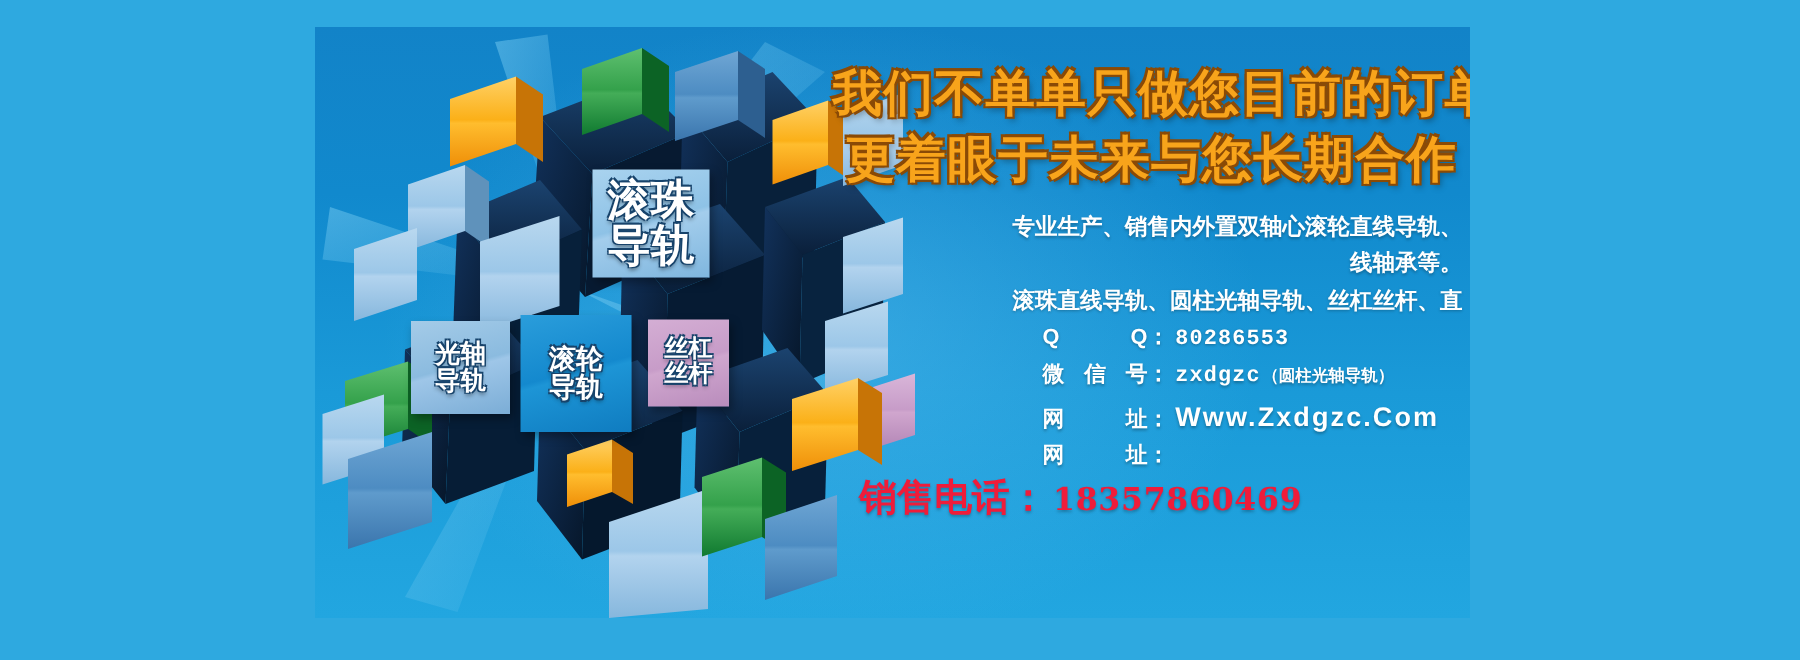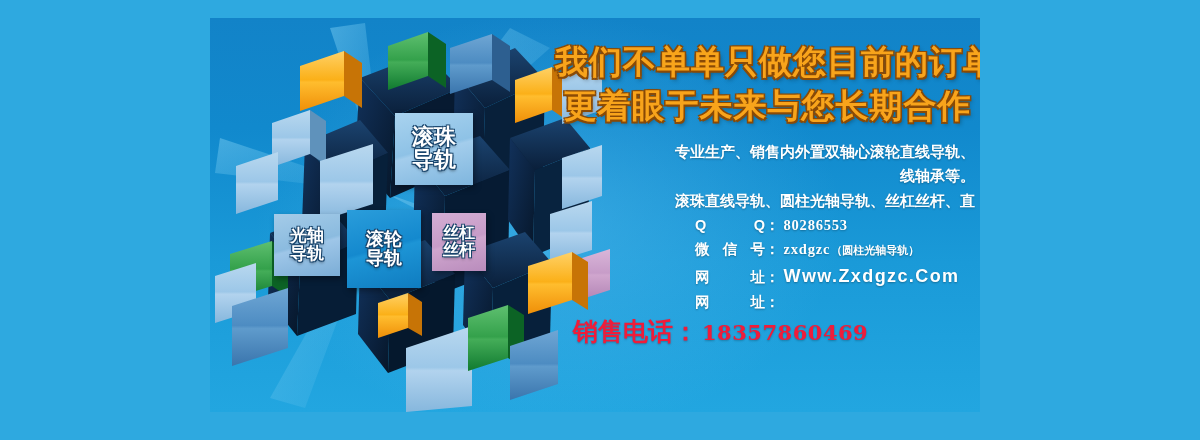--- a/index.html
+++ b/index.html
@@ -32,21 +32,21 @@
     position:absolute;display:flex;flex-direction:column;
     align-items:center;justify-content:center;
     font-weight:bold;color:#ffffff;line-height:1.04;
     text-shadow:
        1px  1px 0 #17436b, -1px  1px 0 #17436b,
        1px -1px 0 #17436b, -1px -1px 0 #17436b,
        0 2px 3px rgba(0,0,0,.45);
     box-shadow:2px 3px 6px rgba(0,0,0,.35);
   }
   .lb-gunzhu{
-    left:185px;top:95px;width:78px;height:72px;font-size:22px;
+    left:185px;top:95px;width:78px;height:72px;font-size:29px;
     background:linear-gradient(165deg,#a9d3ef 0%,#8ec2e6 48%,#a3cdec 52%,#7fb6de 100%);
   }
   .lb-guangzhou{
     left:64px;top:196px;width:66px;height:62px;font-size:17px;
     background:linear-gradient(165deg,#a4cbe8 0%,#8bbbdf 48%,#9ec6e8 52%,#7badd6 100%);
   }
   .lb-gunlun{
     left:137px;top:192px;width:74px;height:78px;font-size:18px;
     background:linear-gradient(165deg,#2a9ddb 0%,#1489ce 48%,#1d95d6 52%,#0f7cc0 100%);
   }
@@ -82,21 +82,21 @@
 
   .contact{
     position:absolute;left:140px;top:196px;width:290px;
     font-size:14.5px;line-height:1.64;color:#ffffff;font-weight:bold;
     text-shadow:0 1px 2px rgba(0,0,0,.3);
   }
   .c-row{display:flex;align-items:baseline;white-space:nowrap;}
   .c-key{width:70px;flex:none;display:flex;justify-content:space-between;}
   .c-key .kchar{display:inline-block;}
   .c-colon{flex:none;margin:0 4px 0 0;}
-  .c-val{font-family:Liberation Serif, serif;letter-spacing:.8px;}
+  .c-val{font-family:Liberation Mono, monospace;letter-spacing:.8px;}
   .c-note{font-size:11px;letter-spacing:0;margin-left:1px;}
   .c-url{font-family:Liberation Sans, sans-serif;letter-spacing:1.4px;font-size:18px;}
 
   .phone{
     position:absolute;left:18px;top:297px;width:400px;
     font-weight:bold;font-size:25px;color:#ef1c3a;white-space:nowrap;
     text-shadow:0 1px 2px rgba(0,0,0,.25);
   }
   .phone-num{
     font-family:"DejaVu Serif",serif;font-size:21px;letter-spacing:.5px;margin-left:4px;

